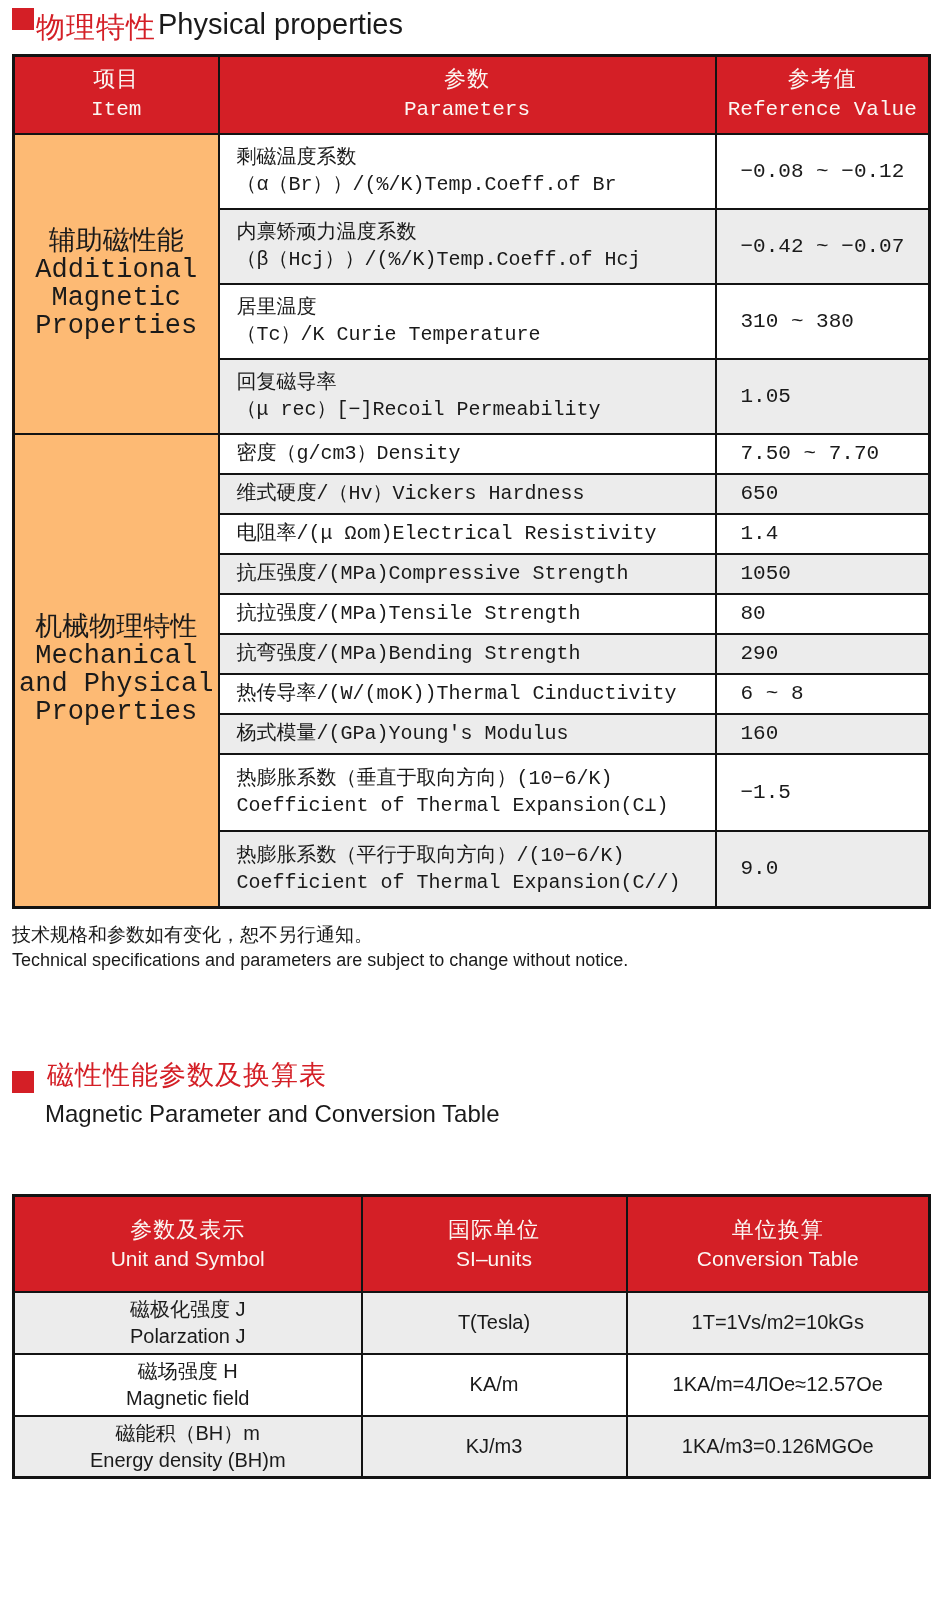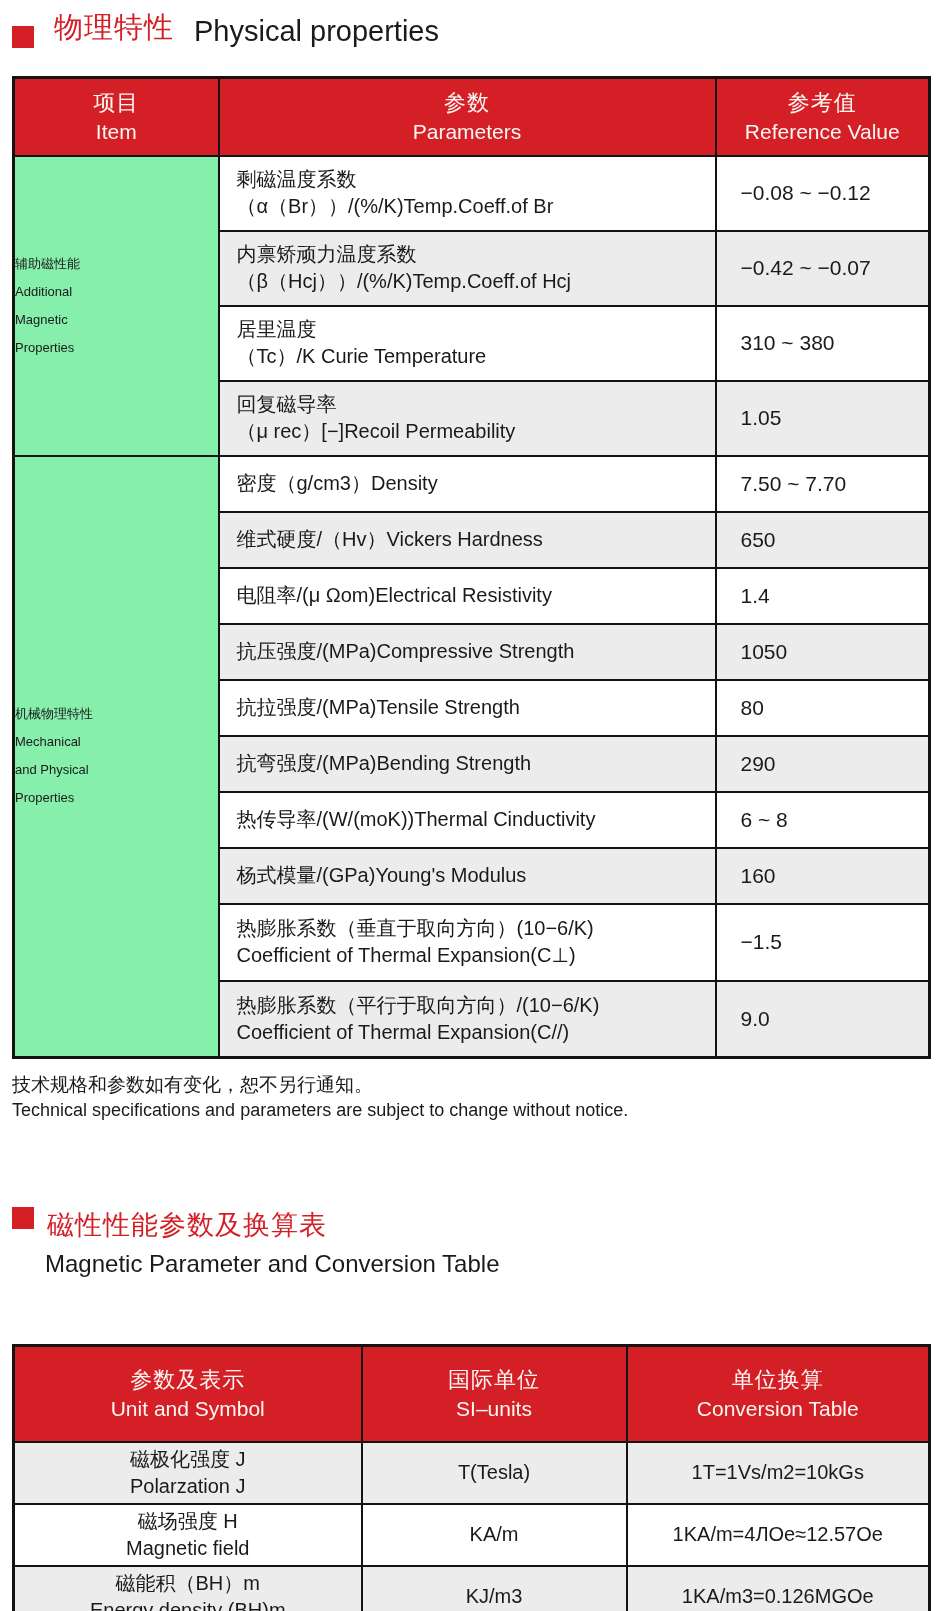--- a/index.html
+++ b/index.html
@@ -7,28 +7,28 @@
   body {
     height: 1611px;
     overflow: hidden;
     font-family: "Liberation Sans", sans-serif;
     color: #1a1a1a;
     position: relative;
   }
   .page { width: 940px; height: 1611px; }
 
   
-  .section-title { display: flex; align-items: flex-end; gap: 20px; margin-left: 12px; }
+  .section-title { display: flex; align-items: flex-start; gap: 2px; margin-left: 12px; }
   .title1 { padding-top: 8px; }
   .bullet { width: 22px; height: 22px; background: #d41f26; flex: 0 0 auto; }
   .title-zh { font-size: 29px; color: #d41f26; letter-spacing: 1px; }
   .title-en { font-size: 29px; color: #1a1a1a; }
 
   .title2-wrap { margin: 84px 0 0 12px; }
-  .title2-line1 { display: flex; align-items: flex-start; gap: 13px; }
+  .title2-line1 { display: flex; align-items: flex-end; gap: 13px; }
   .title2-line1 .title-zh { font-size: 27px; }
   .title2-en { font-size: 24px; color: #1a1a1a; margin: 7px 16px 0 33px; }
 
   
   table {
     border-collapse: collapse;
     table-layout: fixed;
     width: 916px;
     margin-left: 12px;
     border: 3px solid #131313;
@@ -38,32 +38,32 @@
   thead th {
     background: #d41f26;
     color: #fbf7f3;
     font-weight: normal;
     text-align: center;
   }
   .th-zh { font-size: 22px; line-height: 30px; letter-spacing: 1px; }
   .th-en { font-size: 21px; line-height: 27px; }
 
   
-  .tbl1 { margin-top: 28px; }
+  .tbl1 { margin-top: 6px; font-family: Liberation Mono, monospace; }
   .tbl1 thead th { height: 78px; }
   .tbl1 .grp {
-    text-align: left;
-    background: #86efac;
-    font-size: 13px;
+    text-align: center;
+    background: #fdba74;
+    font-size: 27px;
     line-height: 28px;
   }
   .tbl1 .param { padding-left: 17px; font-size: 20px; line-height: 27px; }
   .tbl1 .val   { padding-left: 24px; font-size: 21px; }
   .tbl1 tr.h-tall  td { height: 75px; }
-  .tbl1 tr.h-short td { height: 56px; }
+  .tbl1 tr.h-short td { height: 40px; }
   .tbl1 tr.h-tall2 td { height: 77px; }
   tr.alt td { background: #ececec; }
 
   
   .note { margin: 12px 0 0 12px; }
   .note-zh { font-size: 19px; line-height: 27px; }
   .note-en { font-size: 18px; line-height: 25px; }
 
   
   .tbl2 { margin-top: 66px; padding-left: 48px; }

